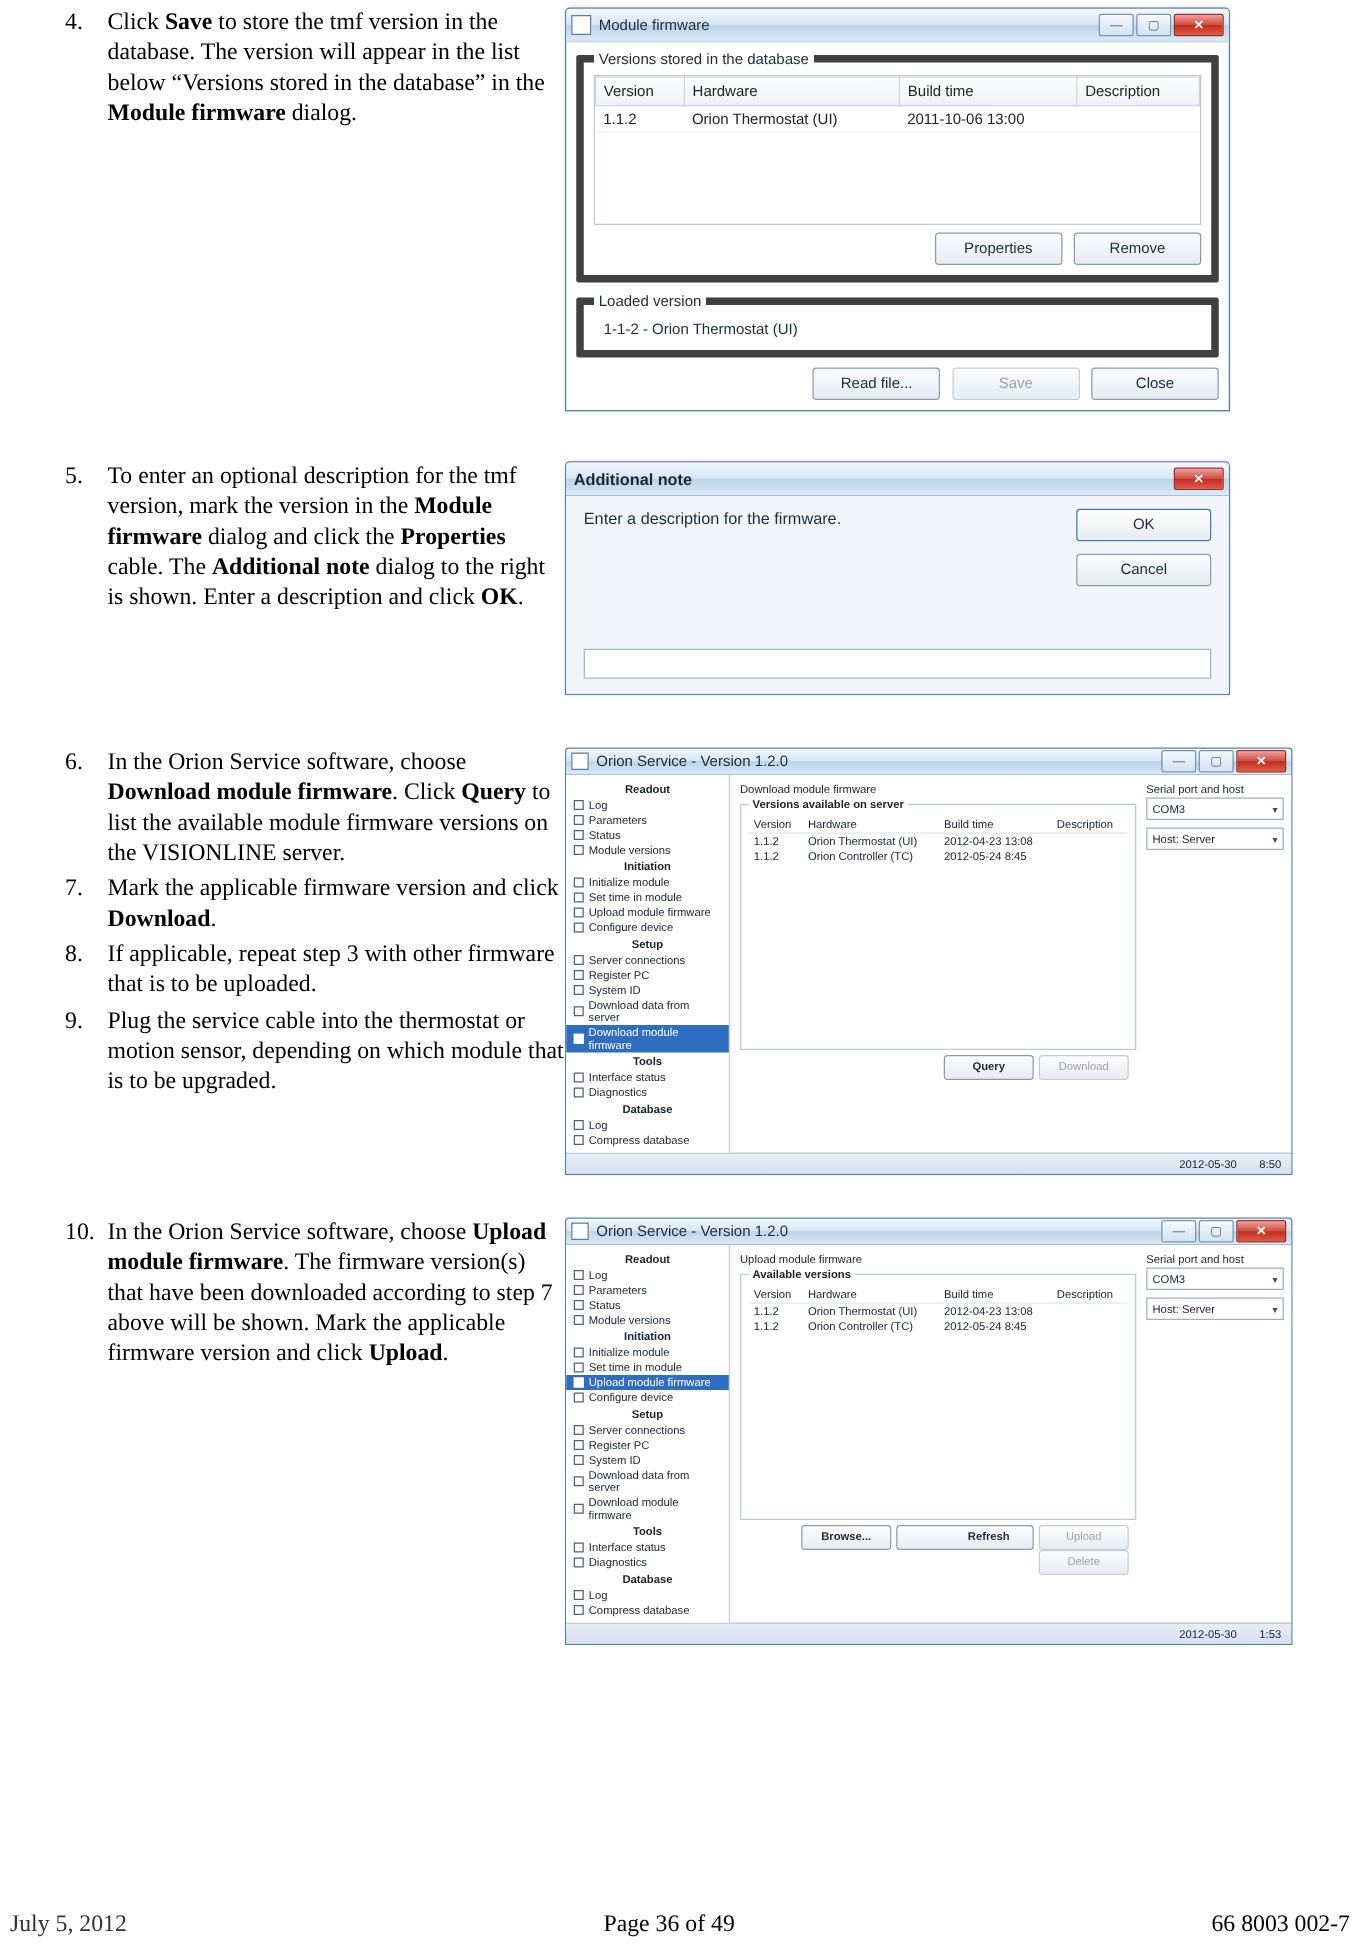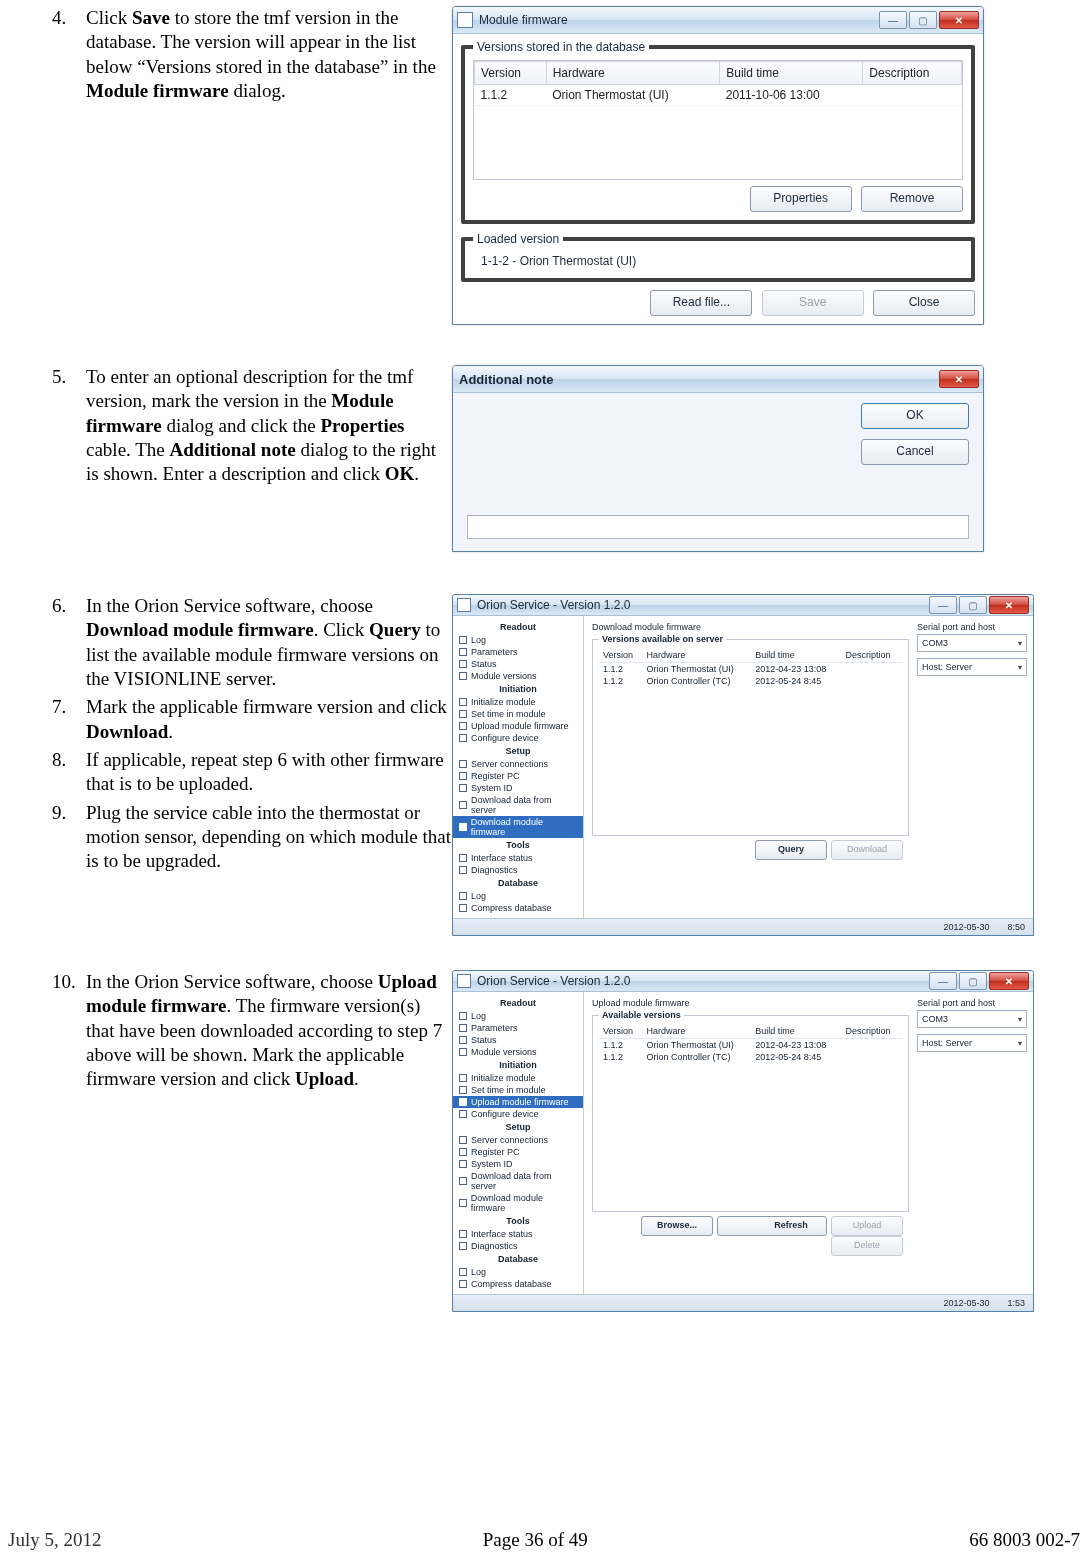--- a/index.html
+++ b/index.html
@@ -14,21 +14,21 @@
   b{font-weight:bold;}
   
   .win{border:1px solid #5b7ea5;border-radius:4px 4px 0 0;background:#fff;box-shadow:0 0 3px rgba(0,0,0,.15);font-family:"Segoe UI",Tahoma,Arial,sans-serif;font-size:12px;color:#222;}
   .titlebar{height:26px;background:linear-gradient(#f4f8fc,#d6e6f4 48%,#bcd3e8 52%,#dae9f6);border-bottom:1px solid #a8bfd6;display:flex;align-items:center;padding:0 4px;border-radius:3px 3px 0 0;}
   .titlebar .ticon{width:14px;height:14px;border:1px solid #5d7da2;background:#fff;margin-right:6px;}
   .titlebar .ttxt{flex:1;font-size:12px;color:#1c2a3a;}
   .wctrl{display:flex;gap:2px;}
   .wbtn{width:26px;height:16px;border:1px solid #7d94ad;border-radius:2px;background:linear-gradient(#f5f9ff,#d3e1f0);display:flex;align-items:center;justify-content:center;font-size:10px;color:#4e637c;}
   .wbtn.close{width:38px;background:linear-gradient(#f2a1a1,#cf4a39 50%,#c02e1f 52%,#e25a4a);border-color:#9a2f22;color:#fff;font-weight:bold;}
   .wbody{padding:6px 8px 8px 8px;}
-  fieldset.grp{border:4px solid #404040;border-radius:2px;margin:0 0 8px 0;padding:6px 8px 8px 8px;}
+  fieldset.grp{border:6px solid #404040;border-radius:2px;margin:0 0 8px 0;padding:6px 8px 8px 8px;}
   fieldset.grp>legend{font-size:12px;color:#1a2a3a;padding:0 4px;}
   table.lst{width:100%;border-collapse:collapse;font-size:12px;background:#fff;}
   table.lst th{text-align:left;font-weight:normal;padding:4px 6px;background:linear-gradient(#fdfdfe,#eef1f6);border:1px solid #d0d6df;}
   table.lst td{padding:3px 6px;border-bottom:1px solid #f0f2f6;}
   .listwrap{border:1px solid #c0c9d4;height:118px;overflow:hidden;background:#fff;}
   .btn{display:inline-block;min-width:80px;height:24px;padding:0 10px;border:1px solid #8d9aab;border-radius:3px;background:linear-gradient(#fbfcfe,#e7ecf3);font:12px/22px "Segoe UI",Arial;text-align:center;color:#1d2a3a;}
   .btn.disabled{color:#9aa3ae;border-color:#c5ccd6;}
   .rightbtns{text-align:right;margin-top:6px;}
   .rightbtns .btn{margin-left:6px;}
   .loaded{font-size:12px;color:#1d2a3a;padding:2px 2px 0 8px;}
@@ -151,20 +151,21 @@
           <span class="ttxt" style="font-weight:bold;font-size:13px;color:#1a2737;padding-left:2px;">Additional note</span>
           <span class="wctrl">
               <span class="wbtn close">✕</span>
             </span>
         </div>
         <div class="wbody" style="position:relative;min-height:130px;">
           <div class="sidebtns">
             <span class="btn" style="background:linear-gradient(#fefefe,#e7ecf3);border-color:#3c7fb1;">OK</span>
             <span class="btn">Cancel</span>
           </div>
+          <div class="msg">Enter a description for the firmware.</div>
           <div style="clear:both;"></div>
           <div class="editline"></div>
         </div>
       </div>
     </div>
   </div>
 
   <div class="row" style="margin-top:42px;">
     <div class="textcol">
       <ol class="steps">
@@ -175,21 +176,21 @@
           </span>
           </li>
         <li>
             <span class="num">7.</span>
           <span class="body">
             <span>Mark the applicable firmware version and click </span><b>Download</b><span>.</span>
           </span>
           </li>
         <li>
             <span class="num">8.</span>
-          <span class="body">If applicable, repeat step 6 with other firmware that is to be uploaded.</span>
+          <span class="body">If applicable, repeat step 3 with other firmware that is to be uploaded.</span>
           </li>
         <li>
             <span class="num">9.</span>
           <span class="body">Plug the service cable into the thermostat or motion sensor, depending on which module that is to be upgraded.</span>
           </li>
       </ol>
     </div>
     <div class="imgcol" id="appslot1">
         <div class="app" style="width:580px;">
           <div class="titlebar">

